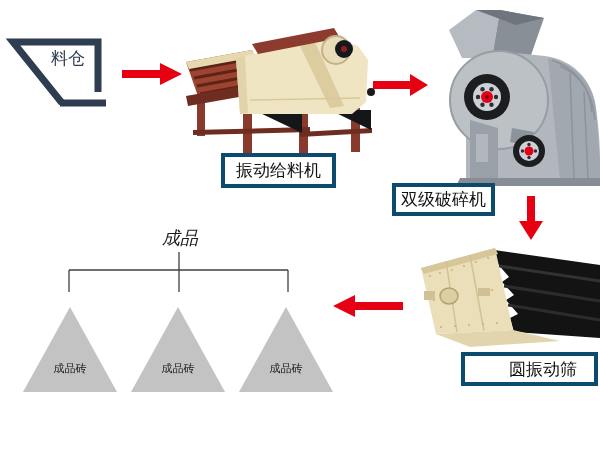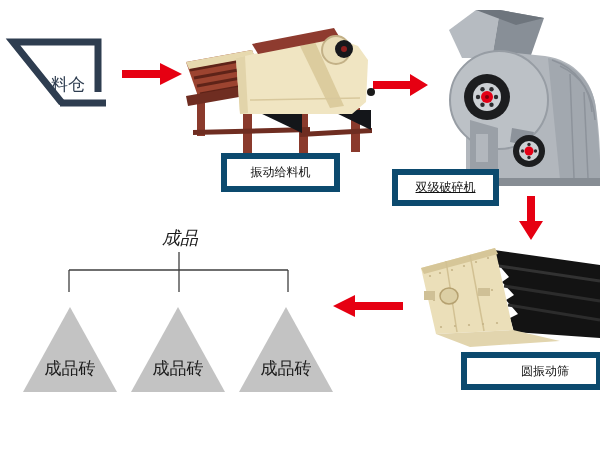--- a/index.html
+++ b/index.html
@@ -6,25 +6,25 @@
   #stage{
     position:relative;width:600px;height:450px;background:#fff;overflow:hidden;
     font-family:"Liberation Sans","DejaVu Sans",sans-serif;
   }
   #gfx{position:absolute;left:0;top:0;}
   .lbl{
     position:absolute;display:flex;align-items:center;justify-content:center;
     color:#111;white-space:nowrap;
   }
   .boxed{
-    background:#ffffff;border:6px solid #0c4a6e;font-size:12px;color:#111;
+    background:#ffffff;border:4px solid #0c4a6e;font-size:17px;color:#111;
   }
   .plain-dark{color:#2e3d50;font-size:17px;}
   .product-title{font-size:18px;color:#1a1a1a;font-style:italic;}
-  .brick-label{font-size:17px;color:#1a1a1a;}
+  .brick-label{font-size:11px;color:#1a1a1a;}
 </style>
 </head>
 <body>
 
 <div id="stage">
 
   <svg id="gfx" width="600" height="450" viewBox="0 0 600 450">
 
     <g>
       <path d="M98,92 L98,42 L13,42 L62,103" fill="none" stroke="#2e3d50" stroke-width="7" stroke-linejoin="miter"></path>
@@ -154,25 +154,25 @@
       <path d="M288,270 L288,292"></path>
     </g>
 
     <g fill="#c3c3c3">
       <polygon points="70,307 23,392 117,392"></polygon>
       <polygon points="178,307 131,392 225,392"></polygon>
       <polygon points="286,307 239,392 333,392"></polygon>
     </g>
   </svg>
 
-  <div class="lbl plain-dark" style="left:36px;top:72px;width:64px;height:24px;">料仓</div>
+  <div class="lbl plain-dark" style="left:36px;top:46px;width:64px;height:24px;">料仓</div>
 
   <div class="lbl boxed" style="left:221px;top:153px;width:107px;height:27px;">振动给料机</div>
 
-  <div class="lbl boxed" style="left:392px;top:169px;width:95px;height:25px;text-decoration:underline;">双级破碎机</div>
+  <div class="lbl boxed" style="left:392px;top:183px;width:95px;height:25px;">双级破碎机</div>
 
   <div class="lbl boxed" style="left:461px;top:352px;width:102px;height:26px;padding-left:27px;">圆振动筛</div>
 
   <div class="lbl product-title" style="left:143px;top:226px;width:74px;height:24px;">成品</div>
 
   <div class="lbl brick-label" style="left:22px;top:356px;width:96px;height:24px;">成品砖</div>
 
   <div class="lbl brick-label" style="left:130px;top:356px;width:96px;height:24px;">成品砖</div>
 
   <div class="lbl brick-label" style="left:238px;top:356px;width:96px;height:24px;">成品砖</div>

